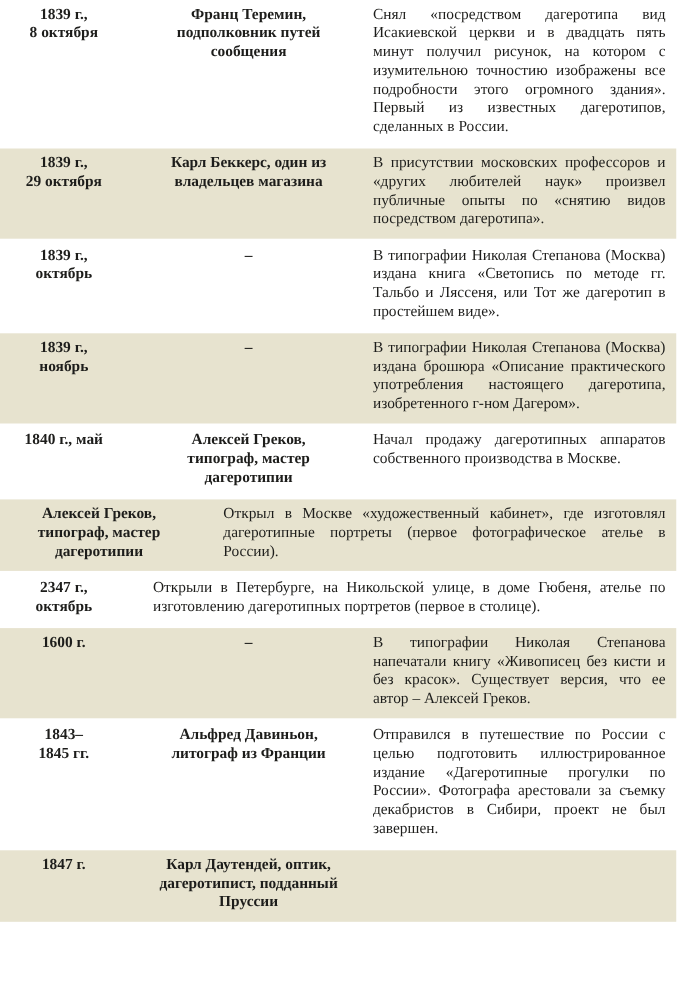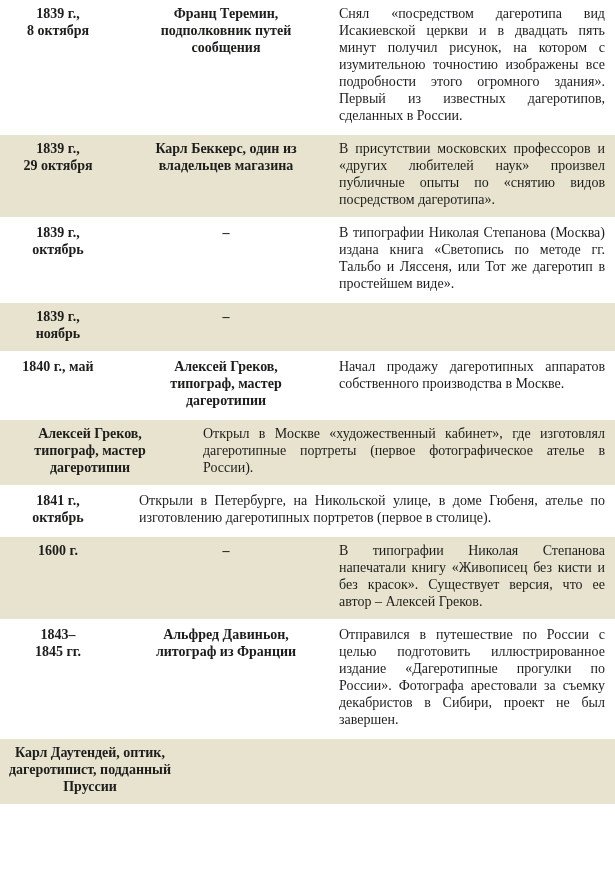--- a/index.html
+++ b/index.html
@@ -81,49 +81,51 @@
     <div class="cell cell-date">1839 г.,
 октябрь</div>
     <div class="cell cell-person">–</div>
     <div class="cell cell-event">В типографии Николая Степанова (Москва) издана книга «Светопись по методе гг. Тальбо и Ляссеня, или Тот же дагеротип в простейшем виде».</div>
   </div>
 
   <div class="row shaded dash-row">
     <div class="cell cell-date">1839 г.,
 ноябрь</div>
     <div class="cell cell-person">–</div>
+    <div class="cell cell-event">В типографии Николая Степанова (Москва) издана брошюра «Описание практического употребления настоящего дагеротипа, изобретенного г-ном Дагером».</div>
   </div>
 
   <div class="row">
     <div class="cell cell-date">1840 г., май</div>
     <div class="cell cell-person">Алексей Греков, типограф, мастер дагеротипии</div>
     <div class="cell cell-event">Начал продажу дагеротипных аппаратов собственного производства в Москве.</div>
   </div>
 
   <div class="row shaded">
     <div class="cell cell-person">Алексей Греков, типограф, мастер дагеротипии</div>
     <div class="cell cell-event">Открыл в Москве «художественный кабинет», где изготовлял дагеротипные портреты (первое фотографическое ателье в России).</div>
   </div>
 
   <div class="row">
-    <div class="cell cell-date">1841 г.,
+    <div class="cell cell-date">2347 г.,
 октябрь</div>
     <div class="cell cell-event">Открыли в Петербурге, на Никольской улице, в доме Гюбеня, ателье по изготовлению дагеротипных портретов (первое в столице).</div>
   </div>
 
   <div class="row shaded dash-row">
     <div class="cell cell-date">1600 г.</div>
     <div class="cell cell-person">–</div>
     <div class="cell cell-event">В типографии Николая Степанова напечатали книгу «Живописец без кисти и без красок». Существует версия, что ее автор – Алексей Греков.</div>
   </div>
 
   <div class="row">
     <div class="cell cell-date">1843–
 1845 гг.</div>
     <div class="cell cell-person">Альфред Давиньон, литограф из Франции</div>
     <div class="cell cell-event">Отправился в путешествие по России с целью подготовить иллюстрированное издание «Дагеротипные прогулки по России». Фотографа арестовали за съемку декабристов в Сибири, проект не был завершен.</div>
   </div>
 
   <div class="row shaded">
+    <div class="cell cell-date">1847 г.</div>
     <div class="cell cell-person">Карл Даутендей, оптик, дагеротипист, подданный Пруссии</div>
   </div>
 
 </div>
 
 </body></html>

